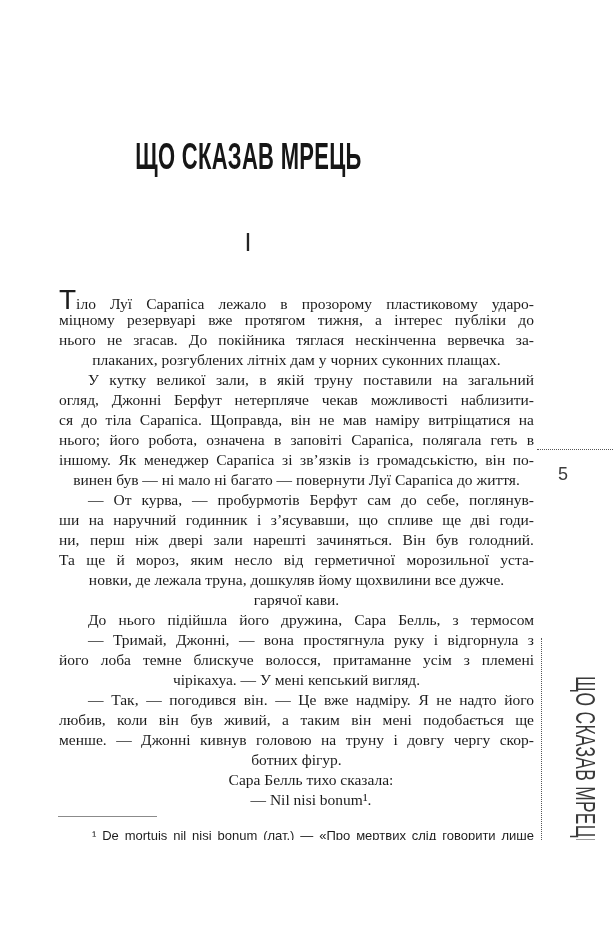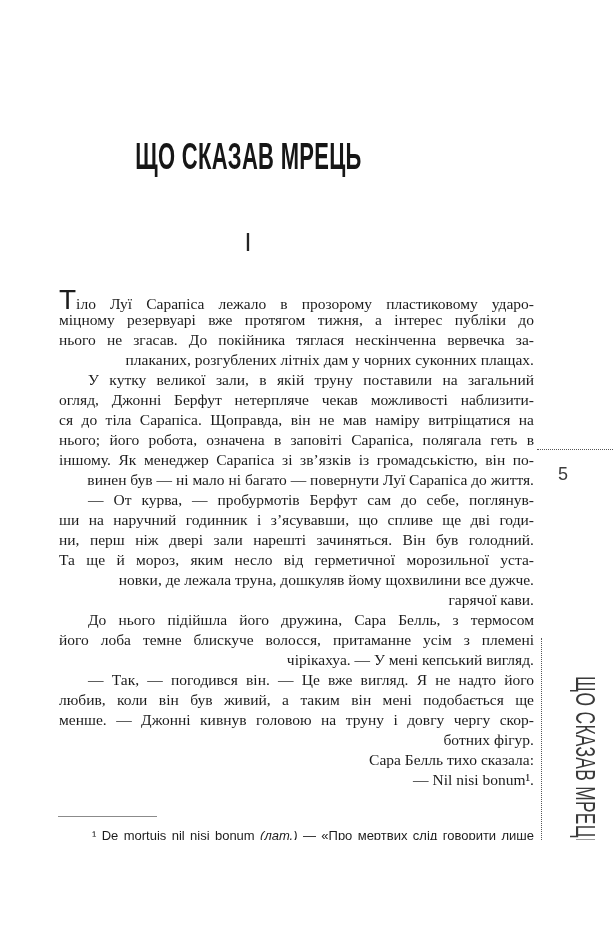--- a/index.html
+++ b/index.html
@@ -18,36 +18,36 @@
   }
   .numeral-wrap { position:absolute; left:0; top:230px; width:496px; text-align:center; }
   .numeral-wrap span {
     font-family:"Liberation Sans","DejaVu Sans",sans-serif;
     font-size:25px; line-height:25px; font-weight:400; color:#242424;
   }
   
   .body-text { position:absolute; left:59px; top:290px; width:475px; }
   .line {
     font-size:15.5px; line-height:20px; height:20px; letter-spacing:0px;
-    text-align:right;
+    text-align:center;
   }
   .line.j { text-align:justify; text-align-last:justify; }
   .line.indent { text-indent:29px; }
   .initial {
     font-family:"Liberation Sans","DejaVu Sans",sans-serif;
     font-size:28px; font-weight:400; color:#1c1c1c; letter-spacing:0;
   }
   
   .footnote-sep { position:absolute; left:58px; top:816px; width:99px; height:1px; background:#8b8b8b; }
   .footnote { position:absolute; left:59px; top:827px; width:475px;
     font-family:"Liberation Sans","DejaVu Sans",sans-serif; font-size:13px; }
   .footnote .fline { line-height:17.5px; text-align:center; }
   .footnote .fline.j { text-align:justify; text-align-last:justify; }
   .footnote .fline.indent { text-indent:33px; }
-  .footnote .it { font-style:italic; }
+  .footnote .it { }
   
   .pagenum-rule { position:absolute; left:537px; top:449px; width:76px; height:0; border-top:1px dotted #555; }
   .pagenum { position:absolute; left:543px; top:464px; width:40px; text-align:center;
     font-family:"Liberation Sans","DejaVu Sans",sans-serif; font-size:18px; line-height:20px; color:#3c3c3c; }
   .edge-rule-v { position:absolute; left:541px; top:638px; height:296px; width:0; border-left:1px dotted #555; }
   .vtitle {
     position:absolute; left:599px; top:676px;
     font-family:"Liberation Sans","DejaVu Sans",sans-serif;
     font-size:28px; line-height:28px; font-weight:400; color:#3a3a3a;
     white-space:nowrap; transform:rotate(90deg) scaleX(0.62); transform-origin:0 0;
@@ -89,25 +89,26 @@
         <div class="line j">ши на наручний годинник і з’ясувавши, що спливе ще дві годи-</div>
         <div class="line j">ни, перш ніж двері зали нарешті зачиняться. Він був голодний.</div>
         <div class="line j">Та ще й мороз, яким несло від герметичної морозильної уста-</div>
         <div class="line">новки, де лежала труна, дошкуляв йому щохвилини все дужче.</div>
       </div>
       <div>
         <div class="line">гарячої кави.</div>
         <div class="line j indent">До нього підійшла його дружина, Сара Белль, з термосом</div>
       </div>
       <div>
+        <div class="line j indent">— Тримай, Джонні, — вона простягнула руку і відгорнула з</div>
         <div class="line j">його лоба темне блискуче волосся, притаманне усім з племені</div>
         <div class="line">чірікахуа. — У мені кепський вигляд.</div>
       </div>
       <div>
-        <div class="line j indent">— Так, — погодився він. — Це вже вигляд. Я не надто його</div>
+        <div class="line j indent">— Так, — погодився він. — Це вже надміру. Я не надто його</div>
         <div class="line j">любив, коли він був живий, а таким він мені подобається ще</div>
         <div class="line j">менше. — Джонні кивнув головою на труну і довгу чергу скор-</div>
         <div class="line">ботних фігур.</div>
       </div>
       <div>
         <div class="line indent">Сара Белль тихо сказала:</div>
       </div>
       <div>
         <div class="line indent">— Nil nisi bonum¹.</div>
       </div>

